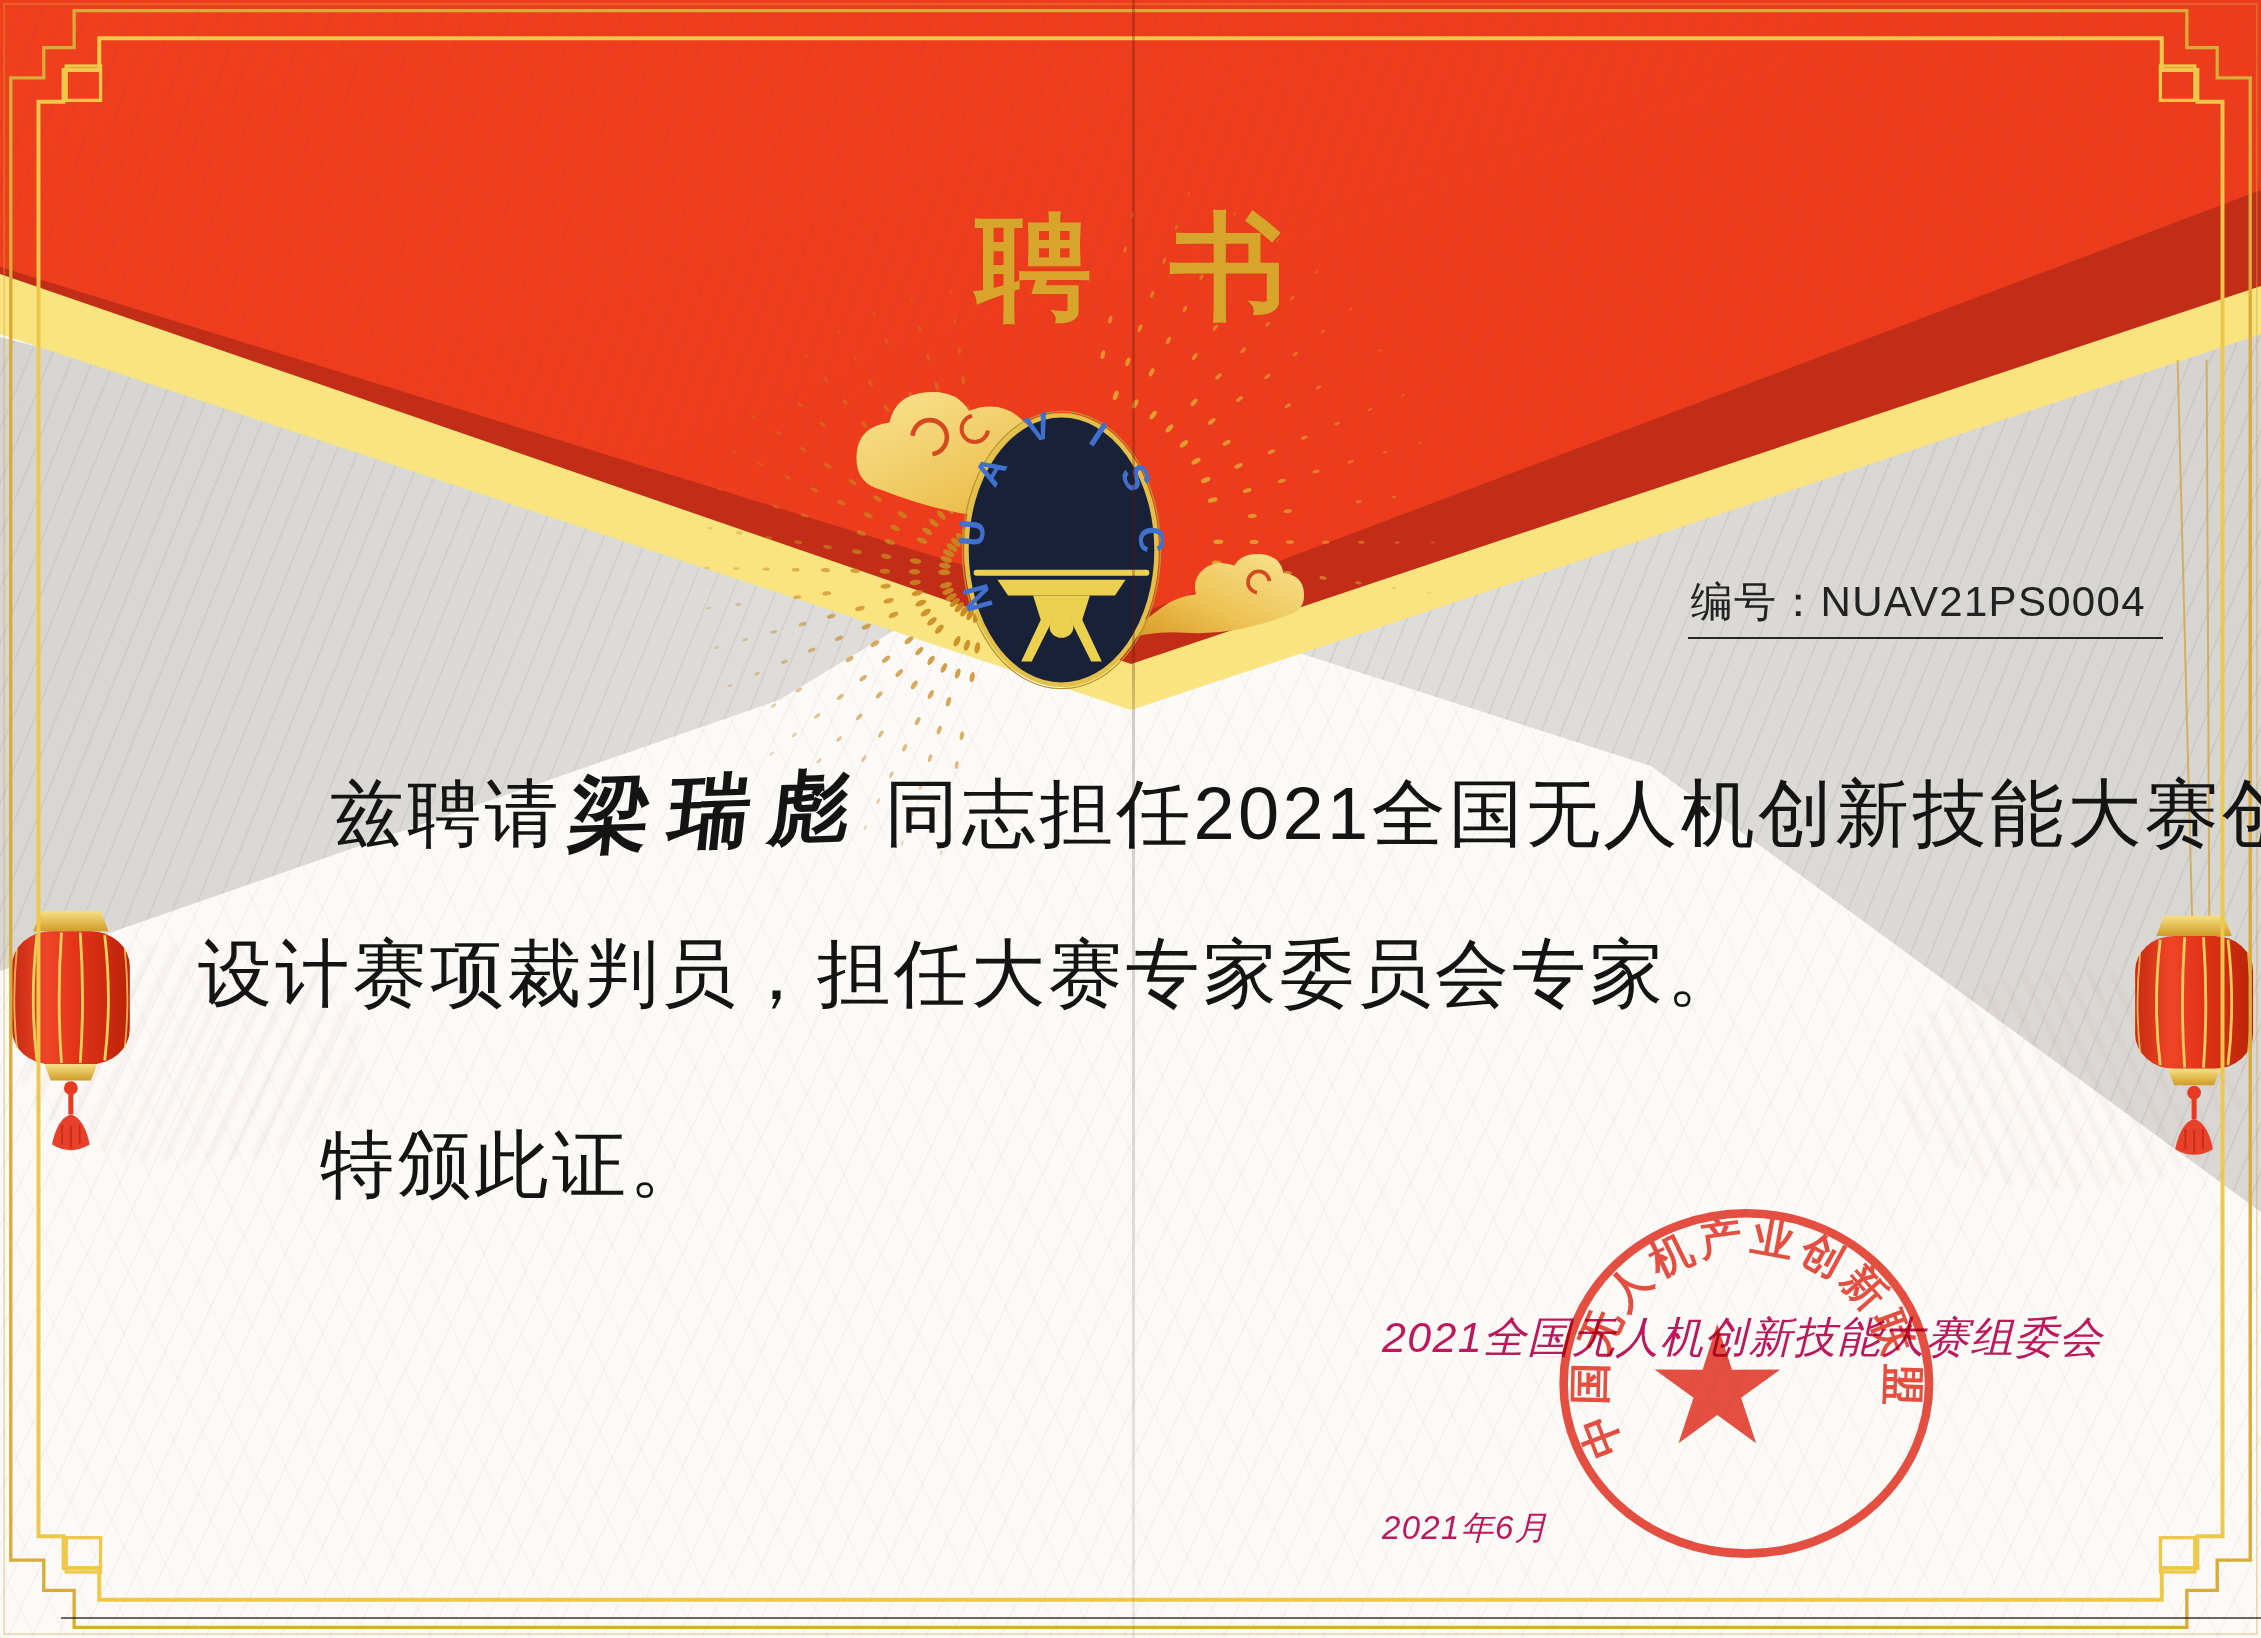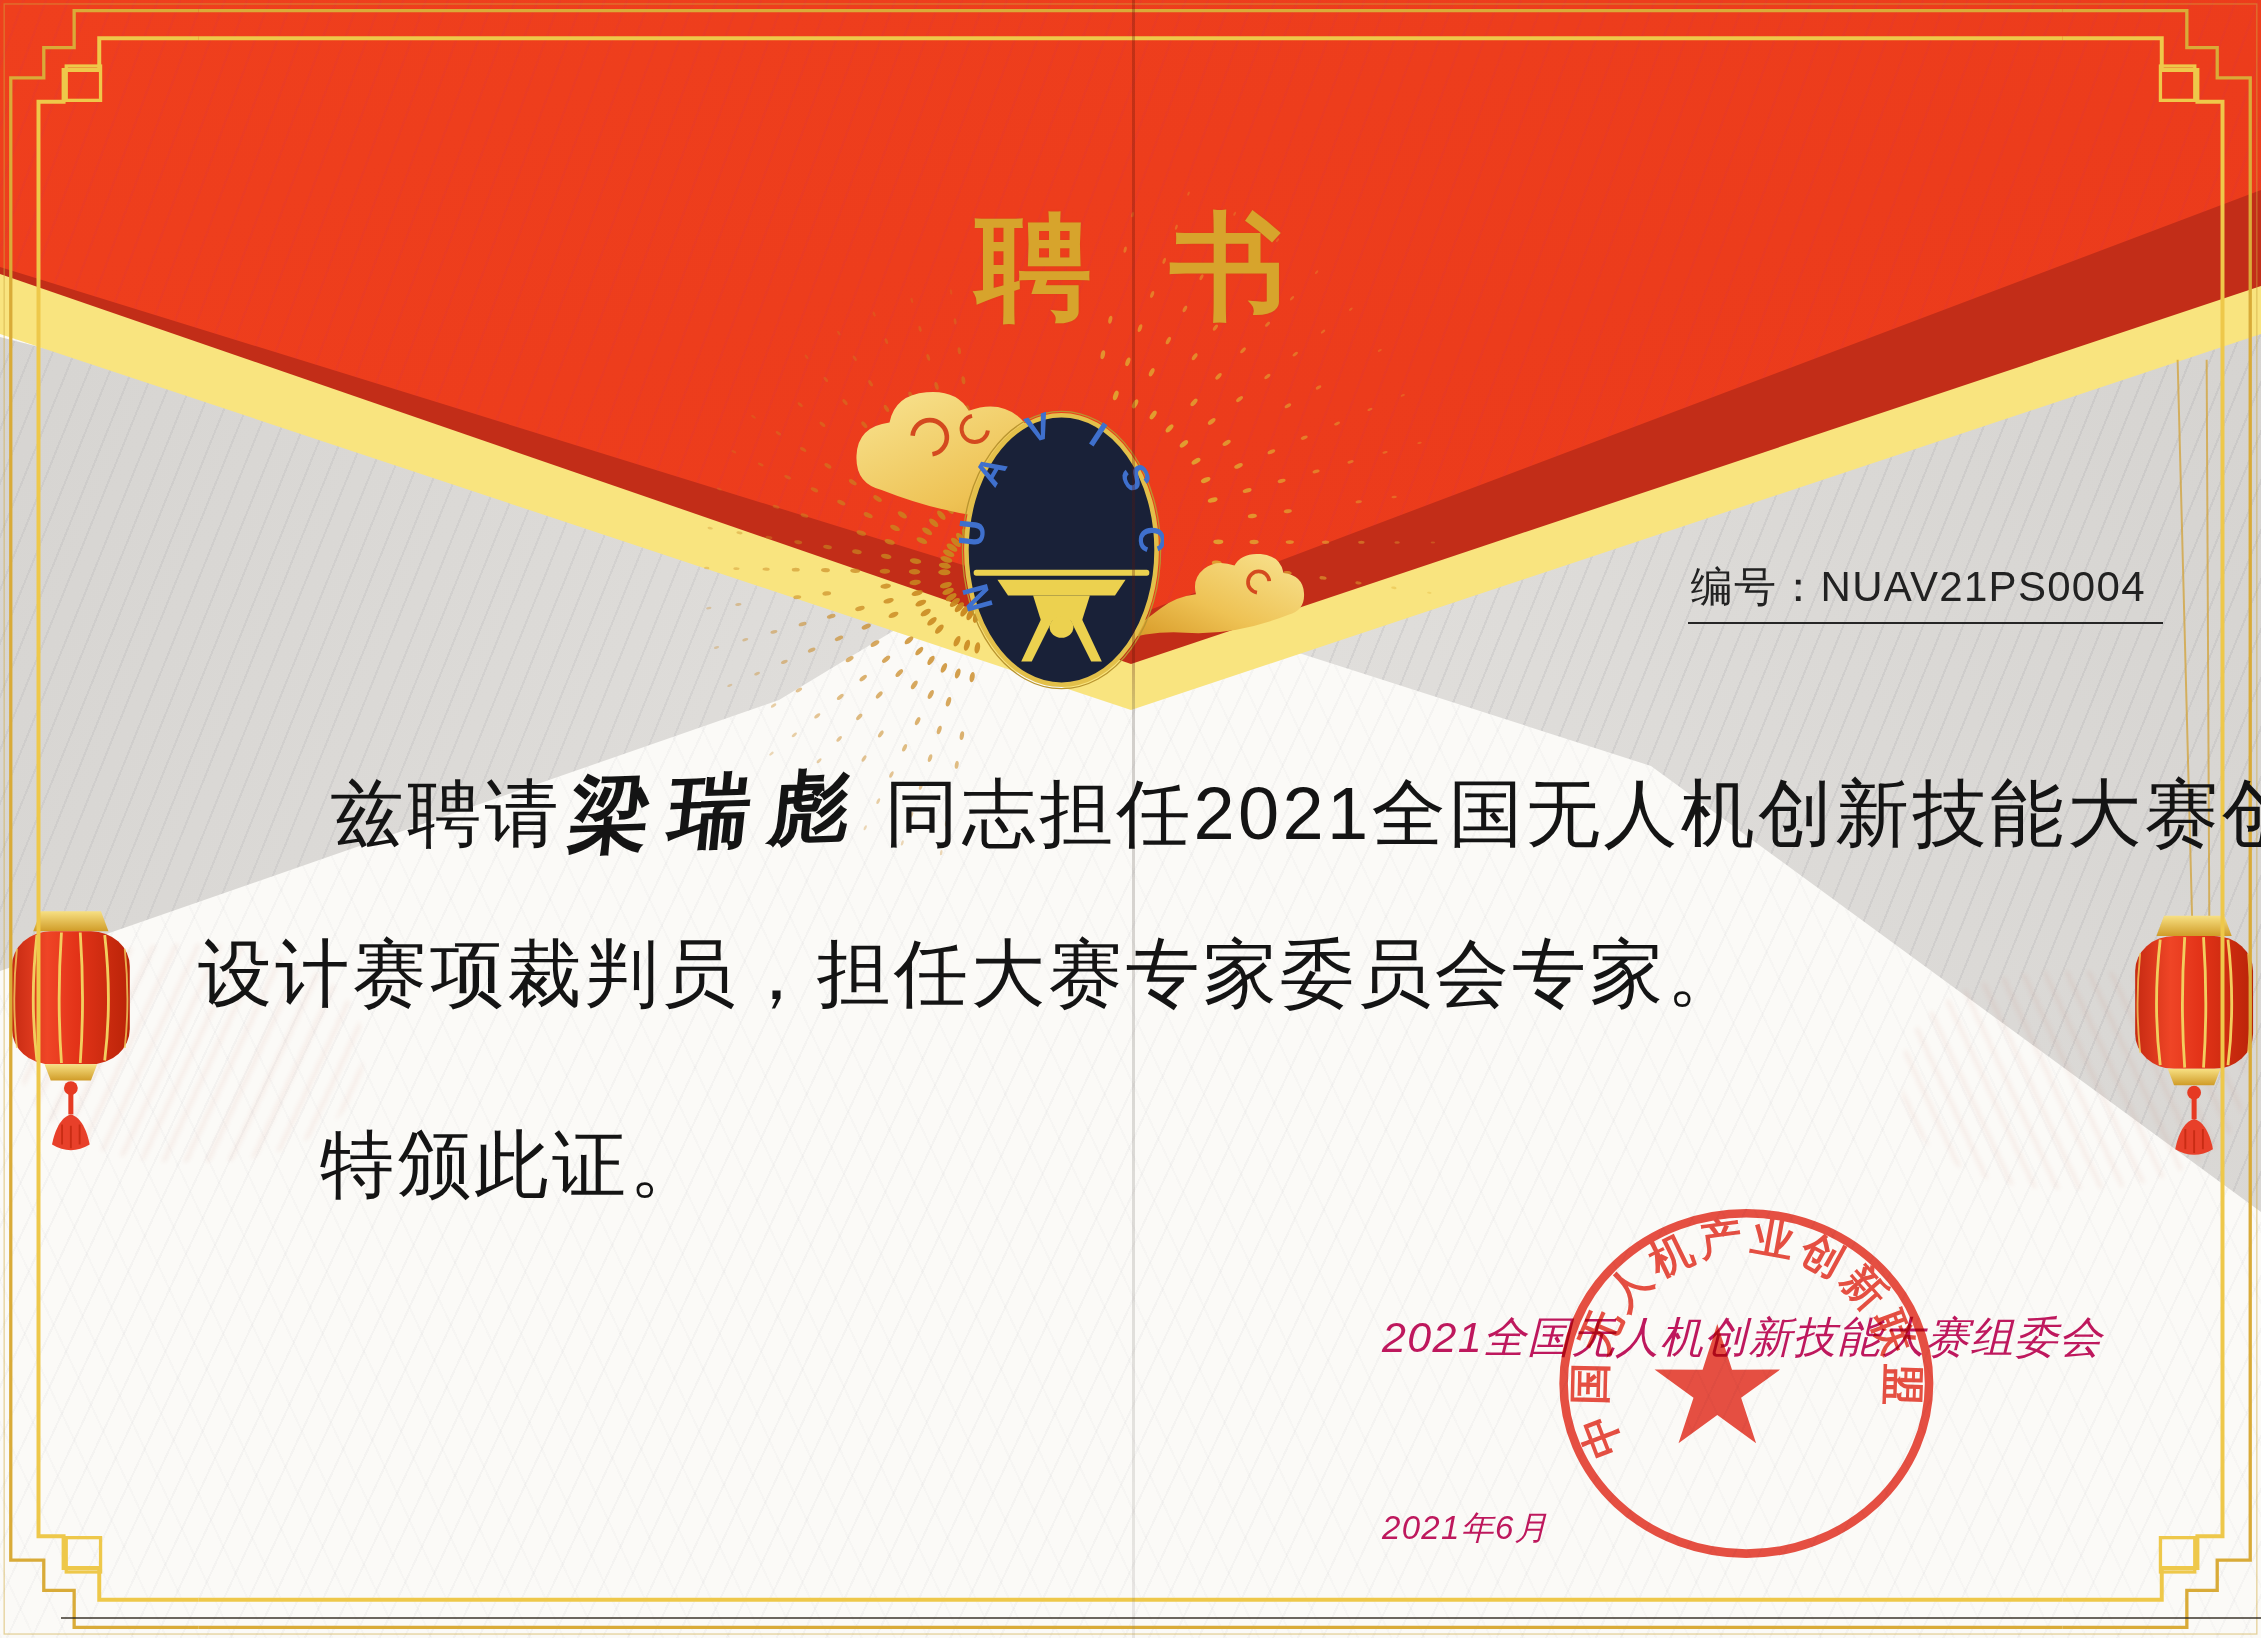--- a/index.html
+++ b/index.html
@@ -77,21 +77,21 @@
   .title{
     left:0; top:61px; width:2261px; text-align:center;
     font-size:66px; font-weight:700; letter-spacing:5.3px; color:#ffffff;
   }
   .pinshu{
     left:0; top:190px; width:2261px; display:flex; justify-content:center; column-gap:78px;
     font-family:"Liberation Serif", serif; font-weight:700;
     font-size:116px; color:#d7a42c; text-shadow:0 0 1.3px rgba(150,100,10,.35);
   }
   .serial{
-    left:1688px; top:559px; font-size:42px; letter-spacing:1.3px;
+    left:1688px; top:574px; font-size:42px; letter-spacing:1.3px;
     padding:0 17px 6.6px 2.6px; border-bottom:2.6px solid #262626; color:#222;
   }
   .para{font-size:74px; letter-spacing:3.3px; color:#141414;}
   .p1{left:330px; top:758px;}
   .p2{left:198px; top:925px;}
   .p3{left:320px; top:1116px;}
   .name-script{
     display:inline-block; font-family:"DejaVu Serif", serif; font-weight:700;
     font-size:81px; letter-spacing:18.5px; margin:0 16px 0 8px;
     transform:skewX(-8deg) rotate(-2deg);

